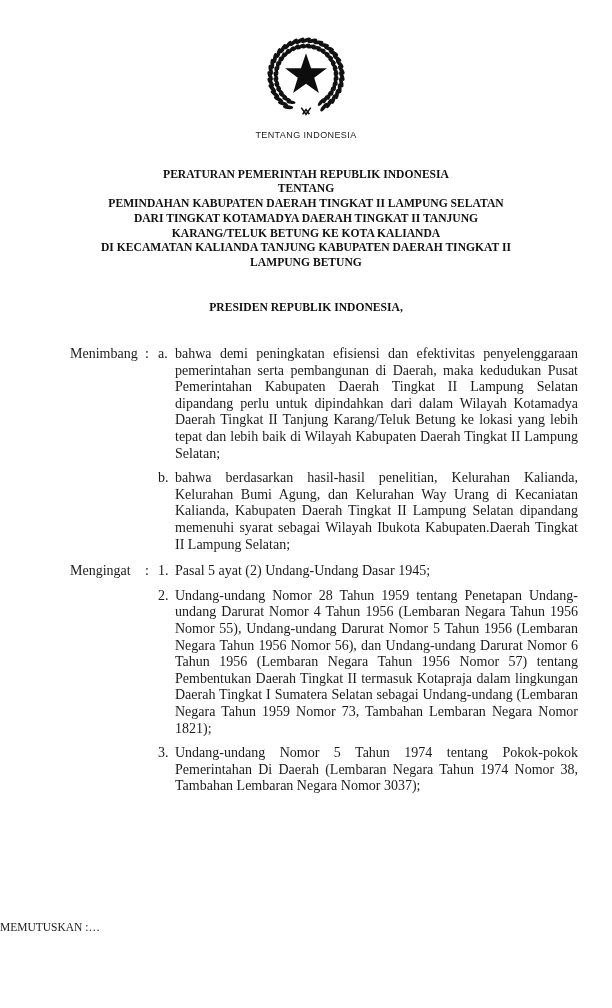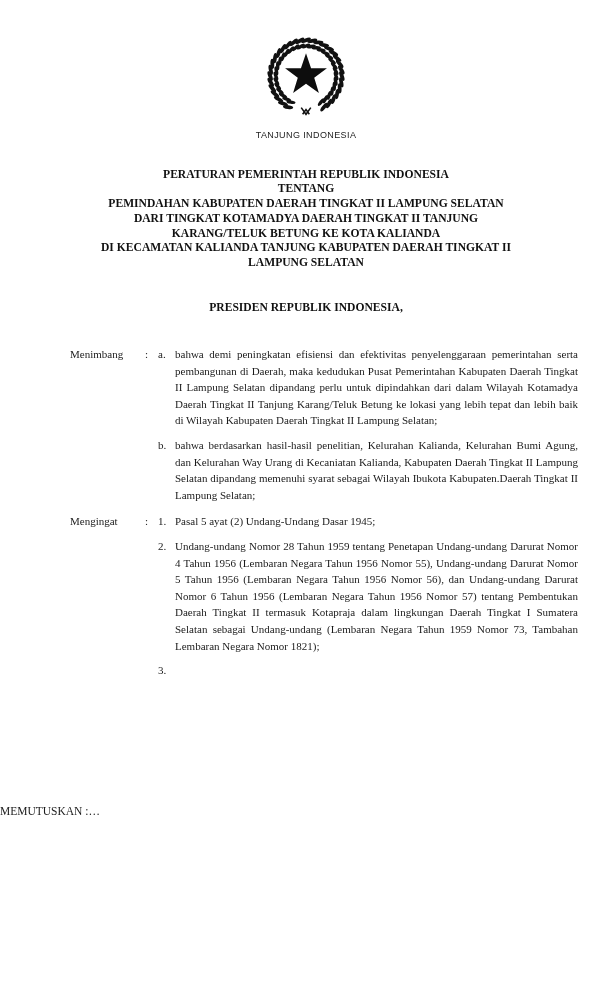--- a/index.html
+++ b/index.html
@@ -38,21 +38,21 @@
     margin-top:29px;
     text-align:center;
     font-weight:bold;
     font-size:11.6px;
     line-height:15px;
     color:#111;
   }
   .clauses{
     margin-top:31px;
     padding:0 34px 0 70px;
-    font-size:11px;
+    font-size:14px;
     line-height:16.6px;
   }
   .row{ display:flex; align-items:flex-start; }
   .row + .row{ margin-top:8px; }
   .section-gap{ margin-top:10px !important; }
   .c-label{ width:75px; flex:none; }
   .c-colon{ width:13px; flex:none; }
   .c-marker{ width:17px; flex:none; }
   .c-body{ flex:1; text-align:justify; text-justify:inter-word; }
   .memutuskan{
@@ -131,32 +131,32 @@
           <ellipse cx="69.10" cy="15.27" rx="5.4" ry="2" transform="rotate(378 69.10 15.27)"></ellipse>
           <ellipse cx="73.73" cy="19.90" rx="5.4" ry="2" transform="rotate(388 73.73 19.90)"></ellipse>
           <ellipse cx="77.48" cy="25.25" rx="5.4" ry="2" transform="rotate(398 77.48 25.25)"></ellipse>
           <ellipse cx="80.24" cy="31.17" rx="5.4" ry="2" transform="rotate(408 80.24 31.17)"></ellipse>
           <ellipse cx="81.93" cy="37.49" rx="5.4" ry="2" transform="rotate(418 81.93 37.49)"></ellipse>
         </g>
       <path fill="#0d0d0d" d="M45,20 L50.3,35.7 L66.9,35.9 L53.6,45.8 L58.5,61.6 L45,52 L31.5,61.6 L36.4,45.8 L23.1,35.9 L39.7,35.7 Z"></path>
       <path fill="none" stroke="#111" stroke-width="1.6" d="M40,77 L45,84 L50,77 M41.5,84 L45,79 L48.5,84"></path>
     </svg>
     <div class="seal-caption">
-      <div>TANJUNG INDONESIA</div>
+      <div>TENTANG INDONESIA</div>
     </div>
   </div>
 
   <div class="doc-title">
     <div>PERATURAN PEMERINTAH REPUBLIK INDONESIA</div>
     <div>TENTANG</div>
     <div>PEMINDAHAN KABUPATEN DAERAH TINGKAT II LAMPUNG SELATAN</div>
     <div>DARI TINGKAT KOTAMADYA DAERAH TINGKAT II TANJUNG</div>
     <div>KARANG/TELUK BETUNG KE KOTA KALIANDA</div>
     <div>DI KECAMATAN KALIANDA TANJUNG KABUPATEN DAERAH TINGKAT II</div>
-    <div>LAMPUNG SELATAN</div>
+    <div>LAMPUNG BETUNG</div>
   </div>
 
   <div class="subject-heading">PRESIDEN REPUBLIK INDONESIA,</div>
 
   <div class="clauses">
 
     <div class="row">
       <div class="c-label">Menimbang</div>
       <div class="c-colon">:</div>
       <div class="c-marker">a.</div>
@@ -181,19 +181,20 @@
       <div class="c-label"></div>
       <div class="c-colon"></div>
       <div class="c-marker">2.</div>
       <div class="c-body">Undang-undang Nomor 28 Tahun 1959 tentang Penetapan Undang-undang Darurat Nomor 4 Tahun 1956 (Lembaran Negara Tahun 1956 Nomor 55), Undang-undang Darurat Nomor 5 Tahun 1956 (Lembaran Negara Tahun 1956 Nomor 56), dan Undang-undang Darurat Nomor 6 Tahun 1956 (Lembaran Negara Tahun 1956 Nomor 57) tentang Pembentukan Daerah Tingkat II termasuk Kotapraja dalam lingkungan Daerah Tingkat I Sumatera Selatan sebagai Undang-undang (Lembaran Negara Tahun 1959 Nomor 73, Tambahan Lembaran Negara Nomor 1821);</div>
     </div>
 
     <div class="row">
       <div class="c-label"></div>
       <div class="c-colon"></div>
       <div class="c-marker">3.</div>
+      <div class="c-body">Undang-undang Nomor 5 Tahun 1974 tentang Pokok-pokok Pemerintahan Di Daerah (Lembaran Negara Tahun 1974 Nomor 38, Tambahan Lembaran Negara Nomor 3037);</div>
     </div>
 
   </div>
 
   <div class="memutuskan">MEMUTUSKAN :…</div>
 
 </div>
 
 </body></html>

